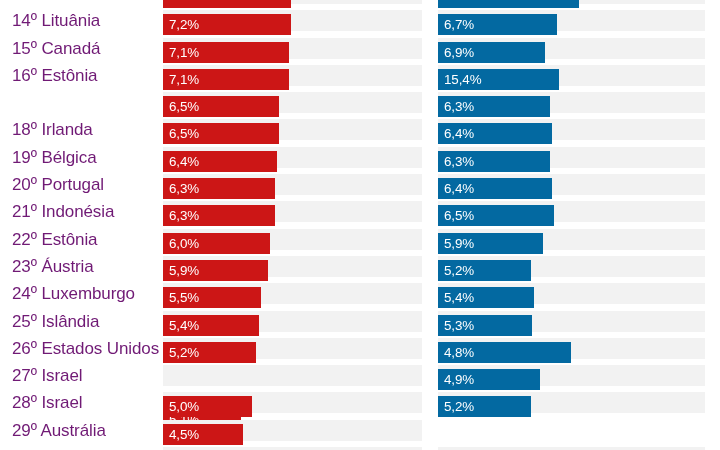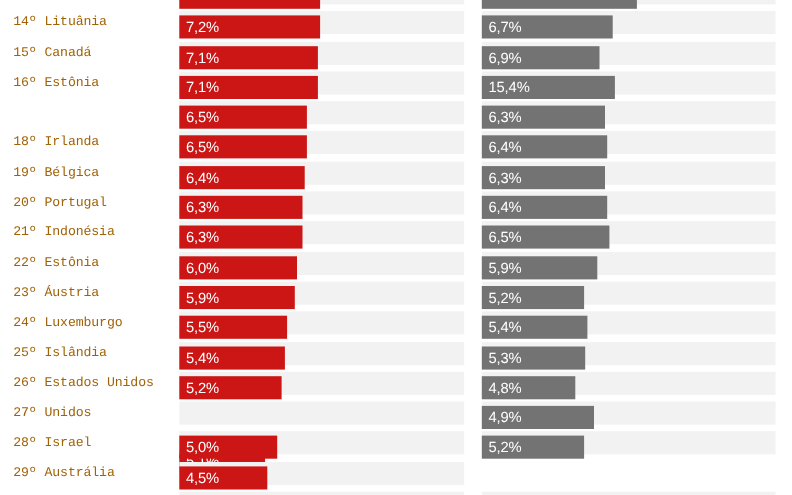--- a/index.html
+++ b/index.html
@@ -24,42 +24,41 @@
     position: relative;
     height: 27.3px;
     width: 720px;
   }
   .row-label {
     position: absolute;
     left: 12px;
     top: 0;
     height: 27.3px;
     line-height: 27.3px;
-    font-size: 12px;
-    color: #a16207;
+    font-size: 17px;
+    color: #701a75;
     white-space: nowrap;
     letter-spacing: -0.1px;
-    font-family: Liberation Mono, monospace;
   }
   .track {
     position: absolute;
     top: 3px;
     height: 21px;
     background: #f2f2f2;
   }
   .track.left  { left: 163px; width: 259px; }
   .track.right { left: 438px; width: 267px; }
   .bar {
     position: absolute;
     left: 0;
     top: 4px;
     height: 21px;
   }
   .bar.red    { background: #cc1616; }
-  .bar.orange { background: #737373; }
+  .bar.orange { background: #0369a1; }
   .bar-value {
     position: absolute;
     left: 6px;
     top: 0;
     height: 21px;
     line-height: 21px;
     font-size: 13.4px;
     color: #ffffff;
     white-space: nowrap;
     letter-spacing: -0.1px;
@@ -238,27 +237,27 @@
       </div>
     </div>
     <div class="row">
       <div class="row-label">26º Estados Unidos</div>
       <div class="track left">
         <div class="bar red" style="width: 92.56px;">
           <div class="bar-value">5,2%</div>
         </div>
       </div>
       <div class="track right">
-        <div class="bar orange" style="width: 85.44px;">
+        <div class="bar orange" style="width: 85.44px; padding-left: 48px;">
           <div class="bar-value">4,8%</div>
         </div>
       </div>
     </div>
     <div class="row">
-      <div class="row-label">27º Unidos</div>
+      <div class="row-label">27º Israel</div>
       <div class="track left">
         <div class="bar red" style="width: 78px; margin-top: 40px;">
           <div class="bar-value">5,1%</div>
         </div>
       </div>
       <div class="track right">
         <div class="bar orange" style="width: 102px;">
           <div class="bar-value">4,9%</div>
         </div>
       </div>

